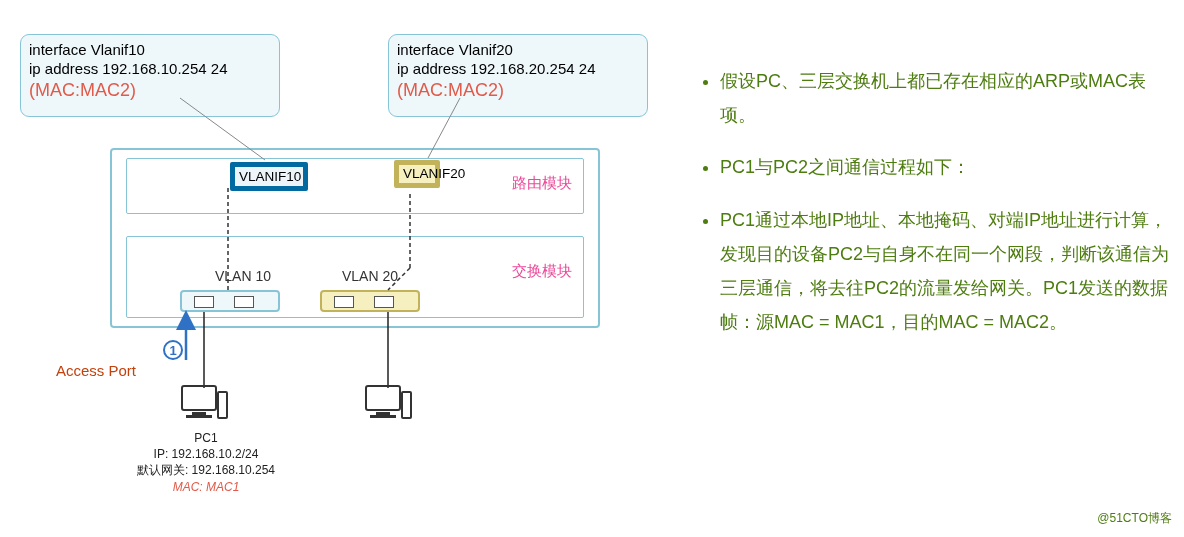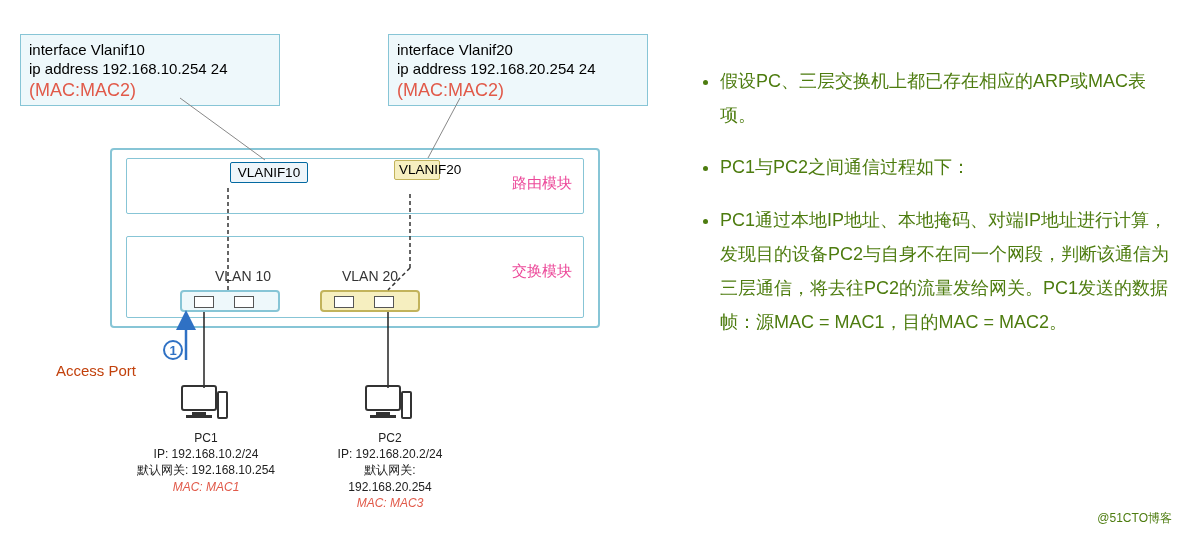--- a/index.html
+++ b/index.html
@@ -13,45 +13,45 @@
   }
   .diagram {
     position: absolute;
     left: 0; top: 0;
     width: 660px; height: 537px;
   }
   .cfgbox {
     position: absolute;
     border: 1px solid #87c5d6;
     background: #eef8fb;
-    padding: 6px 10px 4px 8px;
+    padding: 6px 10px 15px 8px;
     font-size: 15px;
     line-height: 1.25;
-    border-radius: 0;
+    border-radius: 9px;
   }
   .cfgbox .mac { color: #e15a4a; font-size: 18px; }
   .switch-shell {
     position: absolute;
     border: 2px solid #87c5d6;
     background: #fff;
     border-radius: 4px;
   }
   .module {
     position: absolute;
     border: 1px solid #87c5d6;
     border-radius: 2px;
   }
   .module-label {
     position: absolute;
     font-size: 15px;
     color: #ec4899;
   }
   .vlanif {
     position: absolute;
-    border: 1px solid #0369a1;
+    border: 5px solid #0369a1;
     background: #eef5fa;
     font-size: 13.5px;
     text-align: center;
     padding: 2px 4px;
     border-radius: 2px;
   }
   .vlanif.yellow { background: #f6efc0; border-color: #c2b35b; }
   .vlan-label {
     position: absolute;
     font-size: 14px;
@@ -197,27 +197,20 @@
   </div>
 
   <div class="pc" style="left:364px; top:384px;">
     <svg width="50" height="44" viewBox="0 0 50 44">
       <rect x="2" y="2" width="34" height="24" rx="2" fill="none" stroke="#333" stroke-width="2"></rect>
       <rect x="12" y="28" width="14" height="3" fill="#333"></rect>
       <rect x="6" y="31" width="26" height="3" fill="#333"></rect>
       <rect x="38" y="8" width="9" height="26" rx="1" fill="none" stroke="#333" stroke-width="2"></rect>
     </svg>
   </div>
-  <div class="pc-info" style="left:300px; top:430px;">
-    <div>PC2</div>
-    <div>IP: 192.168.20.2/24</div>
-    <div>默认网关:</div>
-    <div>192.168.20.254</div>
-    <div class="mac">MAC: MAC3</div>
-  </div>
 
 </div>
 
 <ul class="bullets">
   <li>假设PC、三层交换机上都已存在相应的ARP或MAC表项。</li>
   <li>PC1与PC2之间通信过程如下：</li>
   <li>PC1通过本地IP地址、本地掩码、对端IP地址进行计算，发现目的设备PC2与自身不在同一个网段，判断该通信为三层通信，将去往PC2的流量发给网关。PC1发送的数据帧：源MAC = MAC1，目的MAC = MAC2。</li>
 </ul>
 
 <div class="watermark">@51CTO博客</div>

